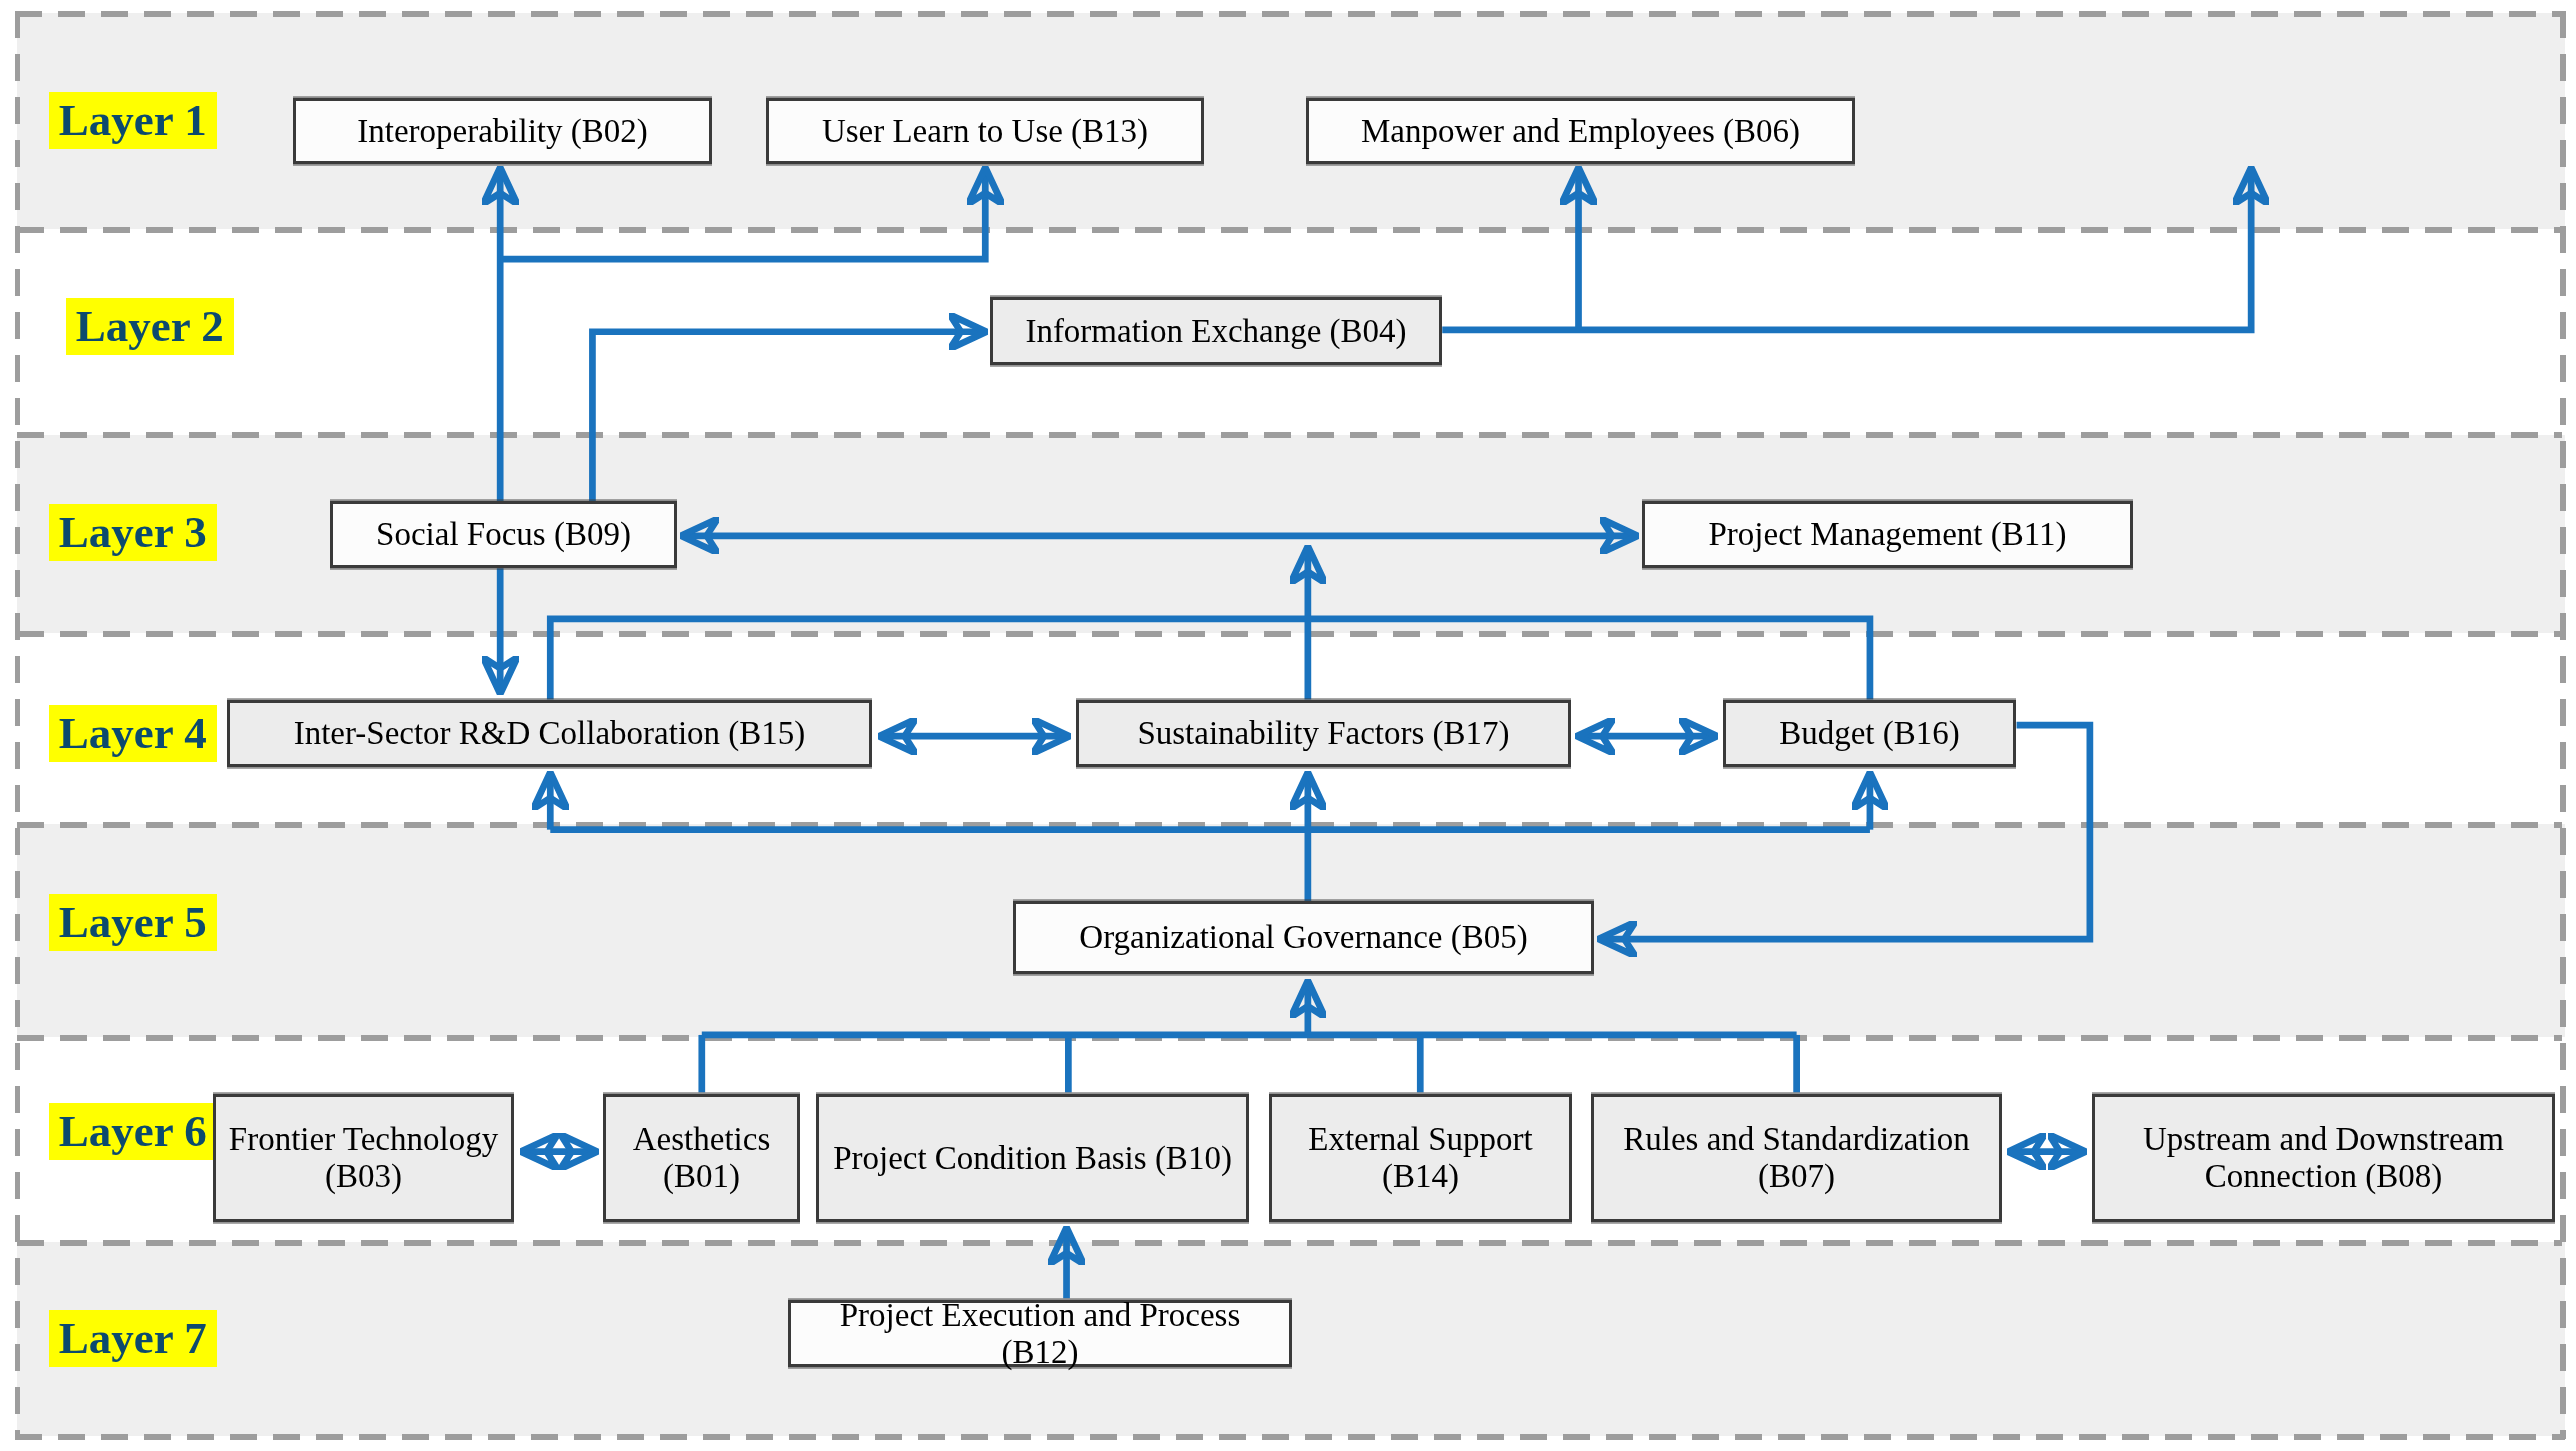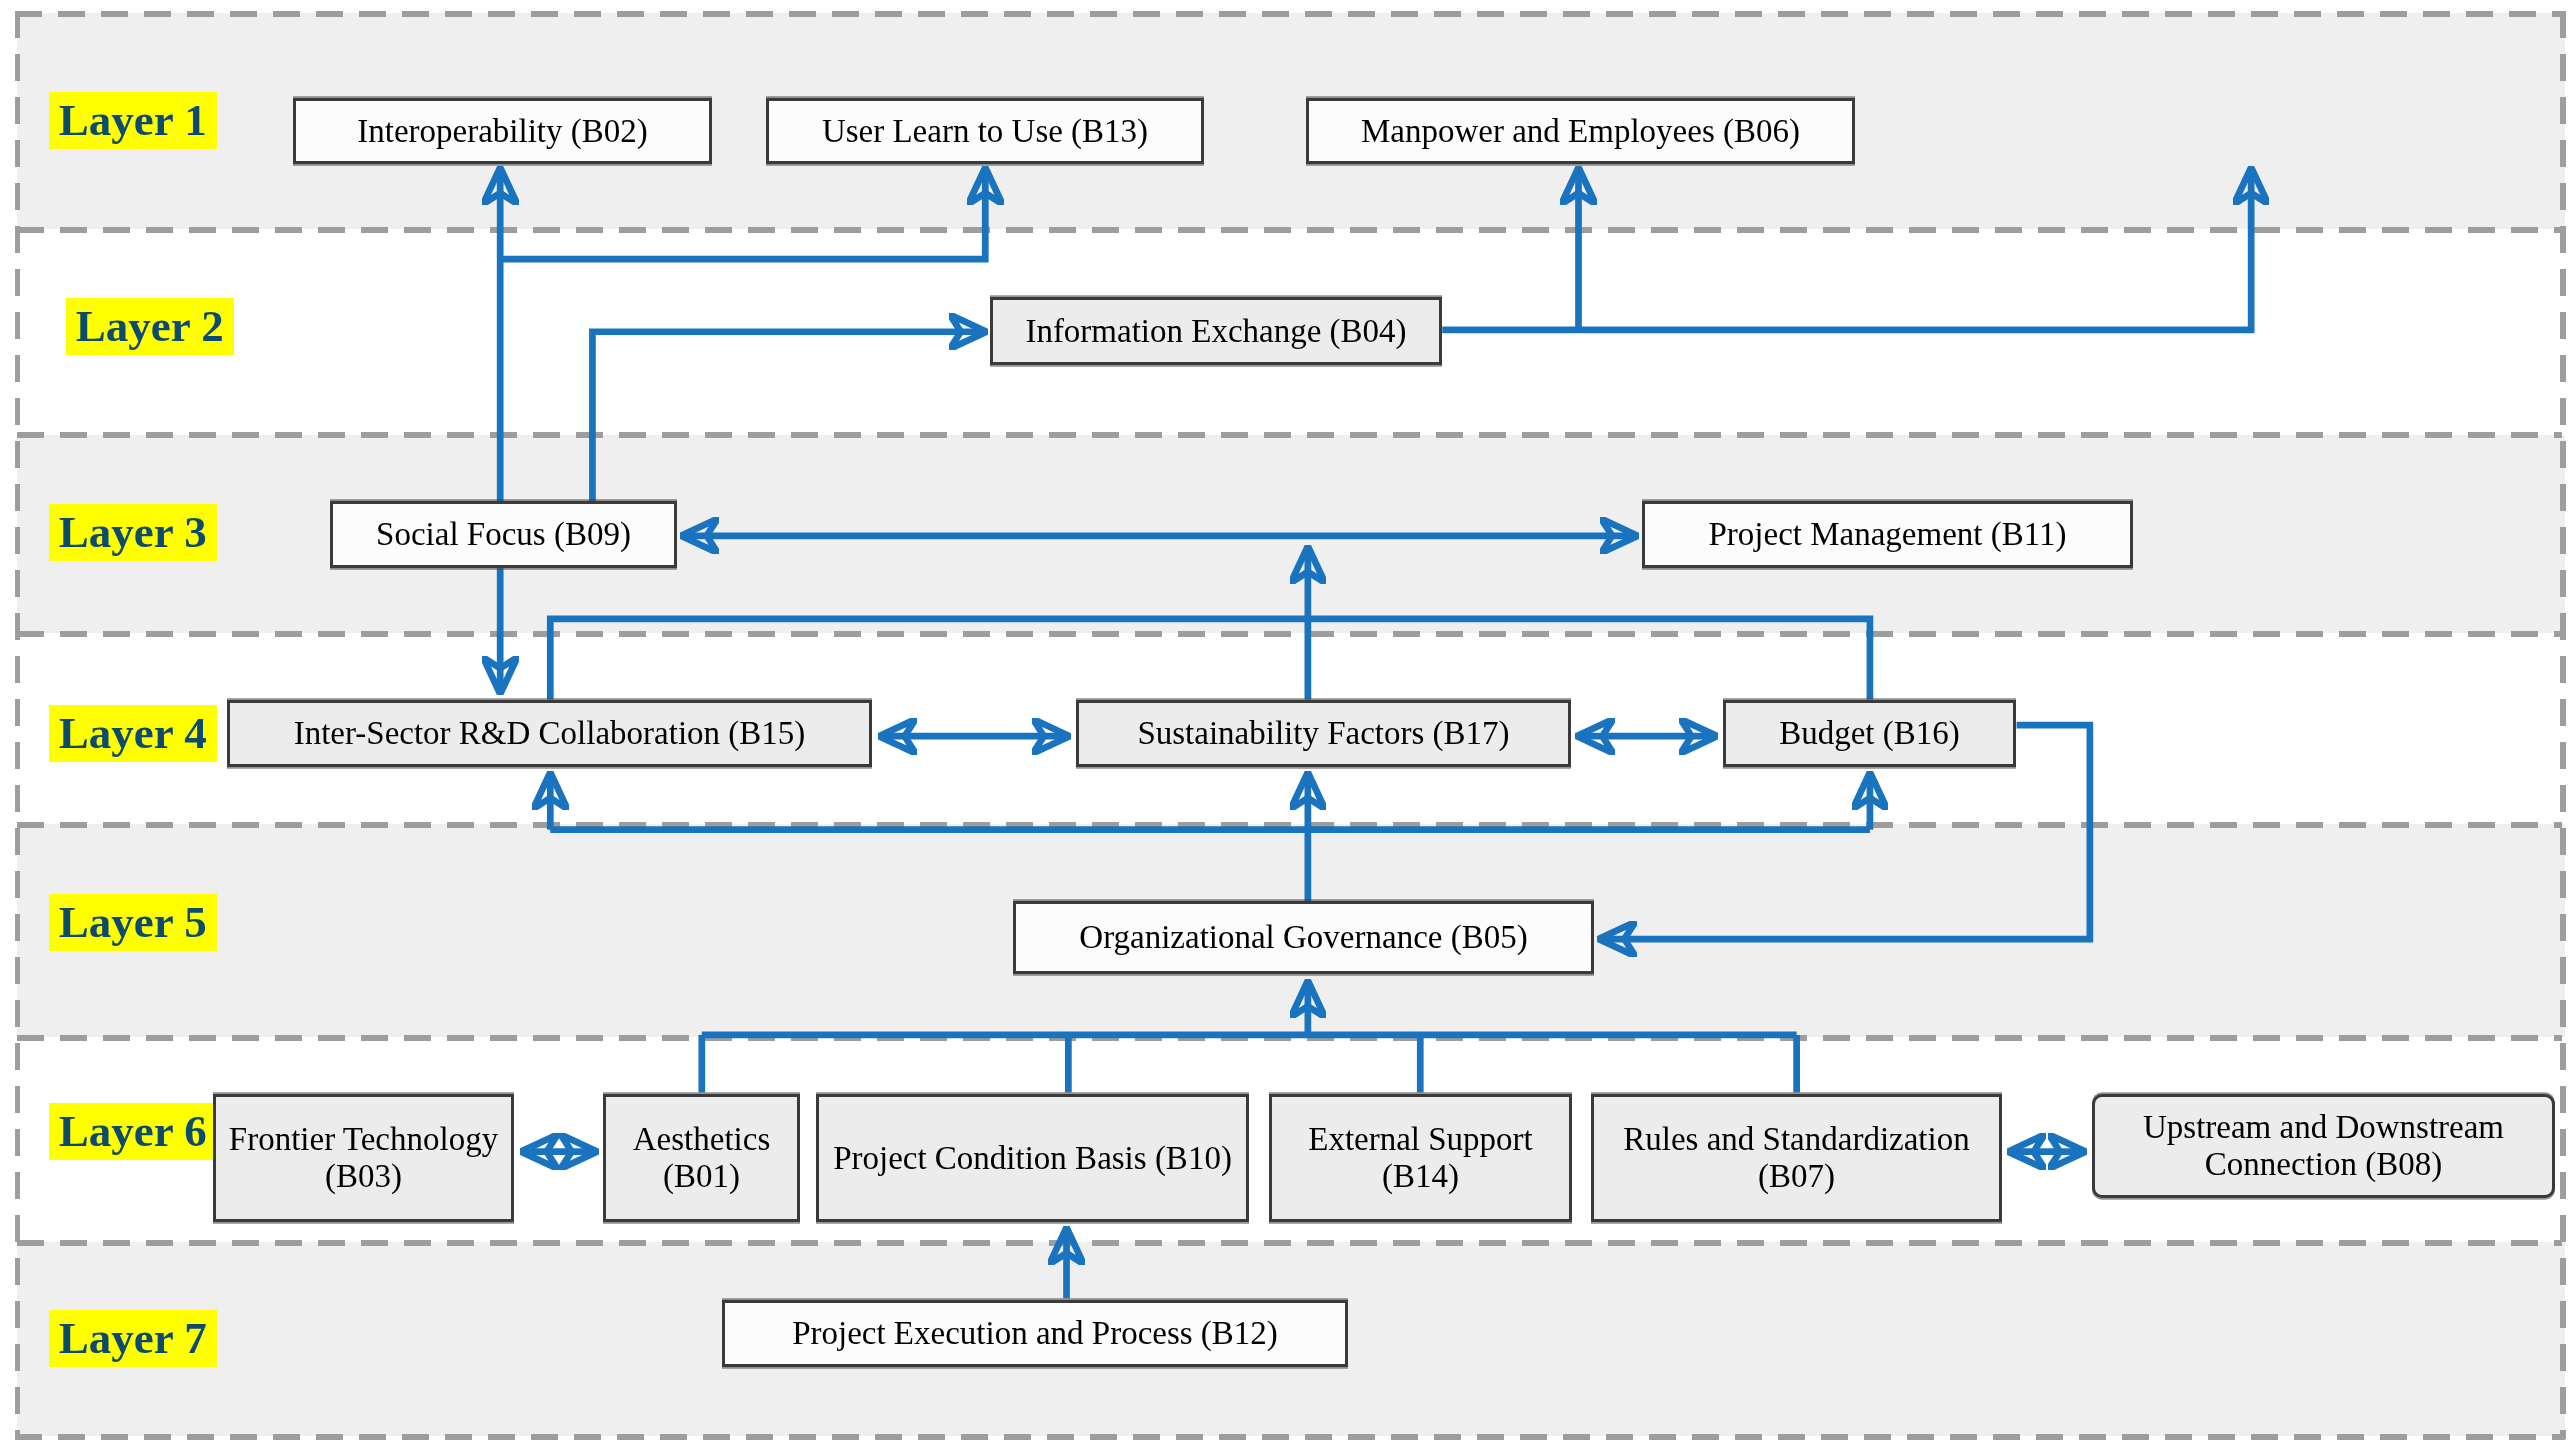--- a/index.html
+++ b/index.html
@@ -98,18 +98,18 @@
   <div class="node on-white" style="left:1076px;top:700px;width:495px;height:67px;">Sustainability Factors (B17)</div>
   <div class="node on-white" style="left:1723px;top:700px;width:293px;height:67px;">Budget (B16)</div>
 
   <div class="node on-gray" style="left:1013px;top:901px;width:581px;height:73px;">Organizational Governance (B05)</div>
 
   <div class="node on-white" style="left:213px;top:1094px;width:301px;height:128px;font-family:Liberation Serif, serif;">Frontier Technology (B03)</div>
   <div class="node on-white" style="left:603px;top:1094px;width:197px;height:128px;">Aesthetics (B01)</div>
   <div class="node on-white" style="left:816px;top:1094px;width:433px;height:128px;">Project Condition Basis (B10)</div>
   <div class="node on-white" style="left:1269px;top:1094px;width:303px;height:128px;">External Support (B14)</div>
   <div class="node on-white" style="left:1591px;top:1094px;width:411px;height:128px;">Rules and Standardization (B07)</div>
-  <div class="node on-white" style="left:2092px;top:1094px;width:463px;height:104px;border-radius:10px;">Upstream and Downstream Connection (B08)</div>
+  <div class="node on-white" style="left:2092px;top:1094px;width:463px;height:128px;">Upstream and Downstream Connection (B08)</div>
 
-  <div class="node on-gray" style="left:722px;top:1300px;width:626px;height:67px;">Project Execution and Process (B12)</div>
+  <div class="node on-gray" style="left:788px;top:1300px;width:504px;height:67px;">Project Execution and Process (B12)</div>
 
 </div>
 
 
 </body></html>

